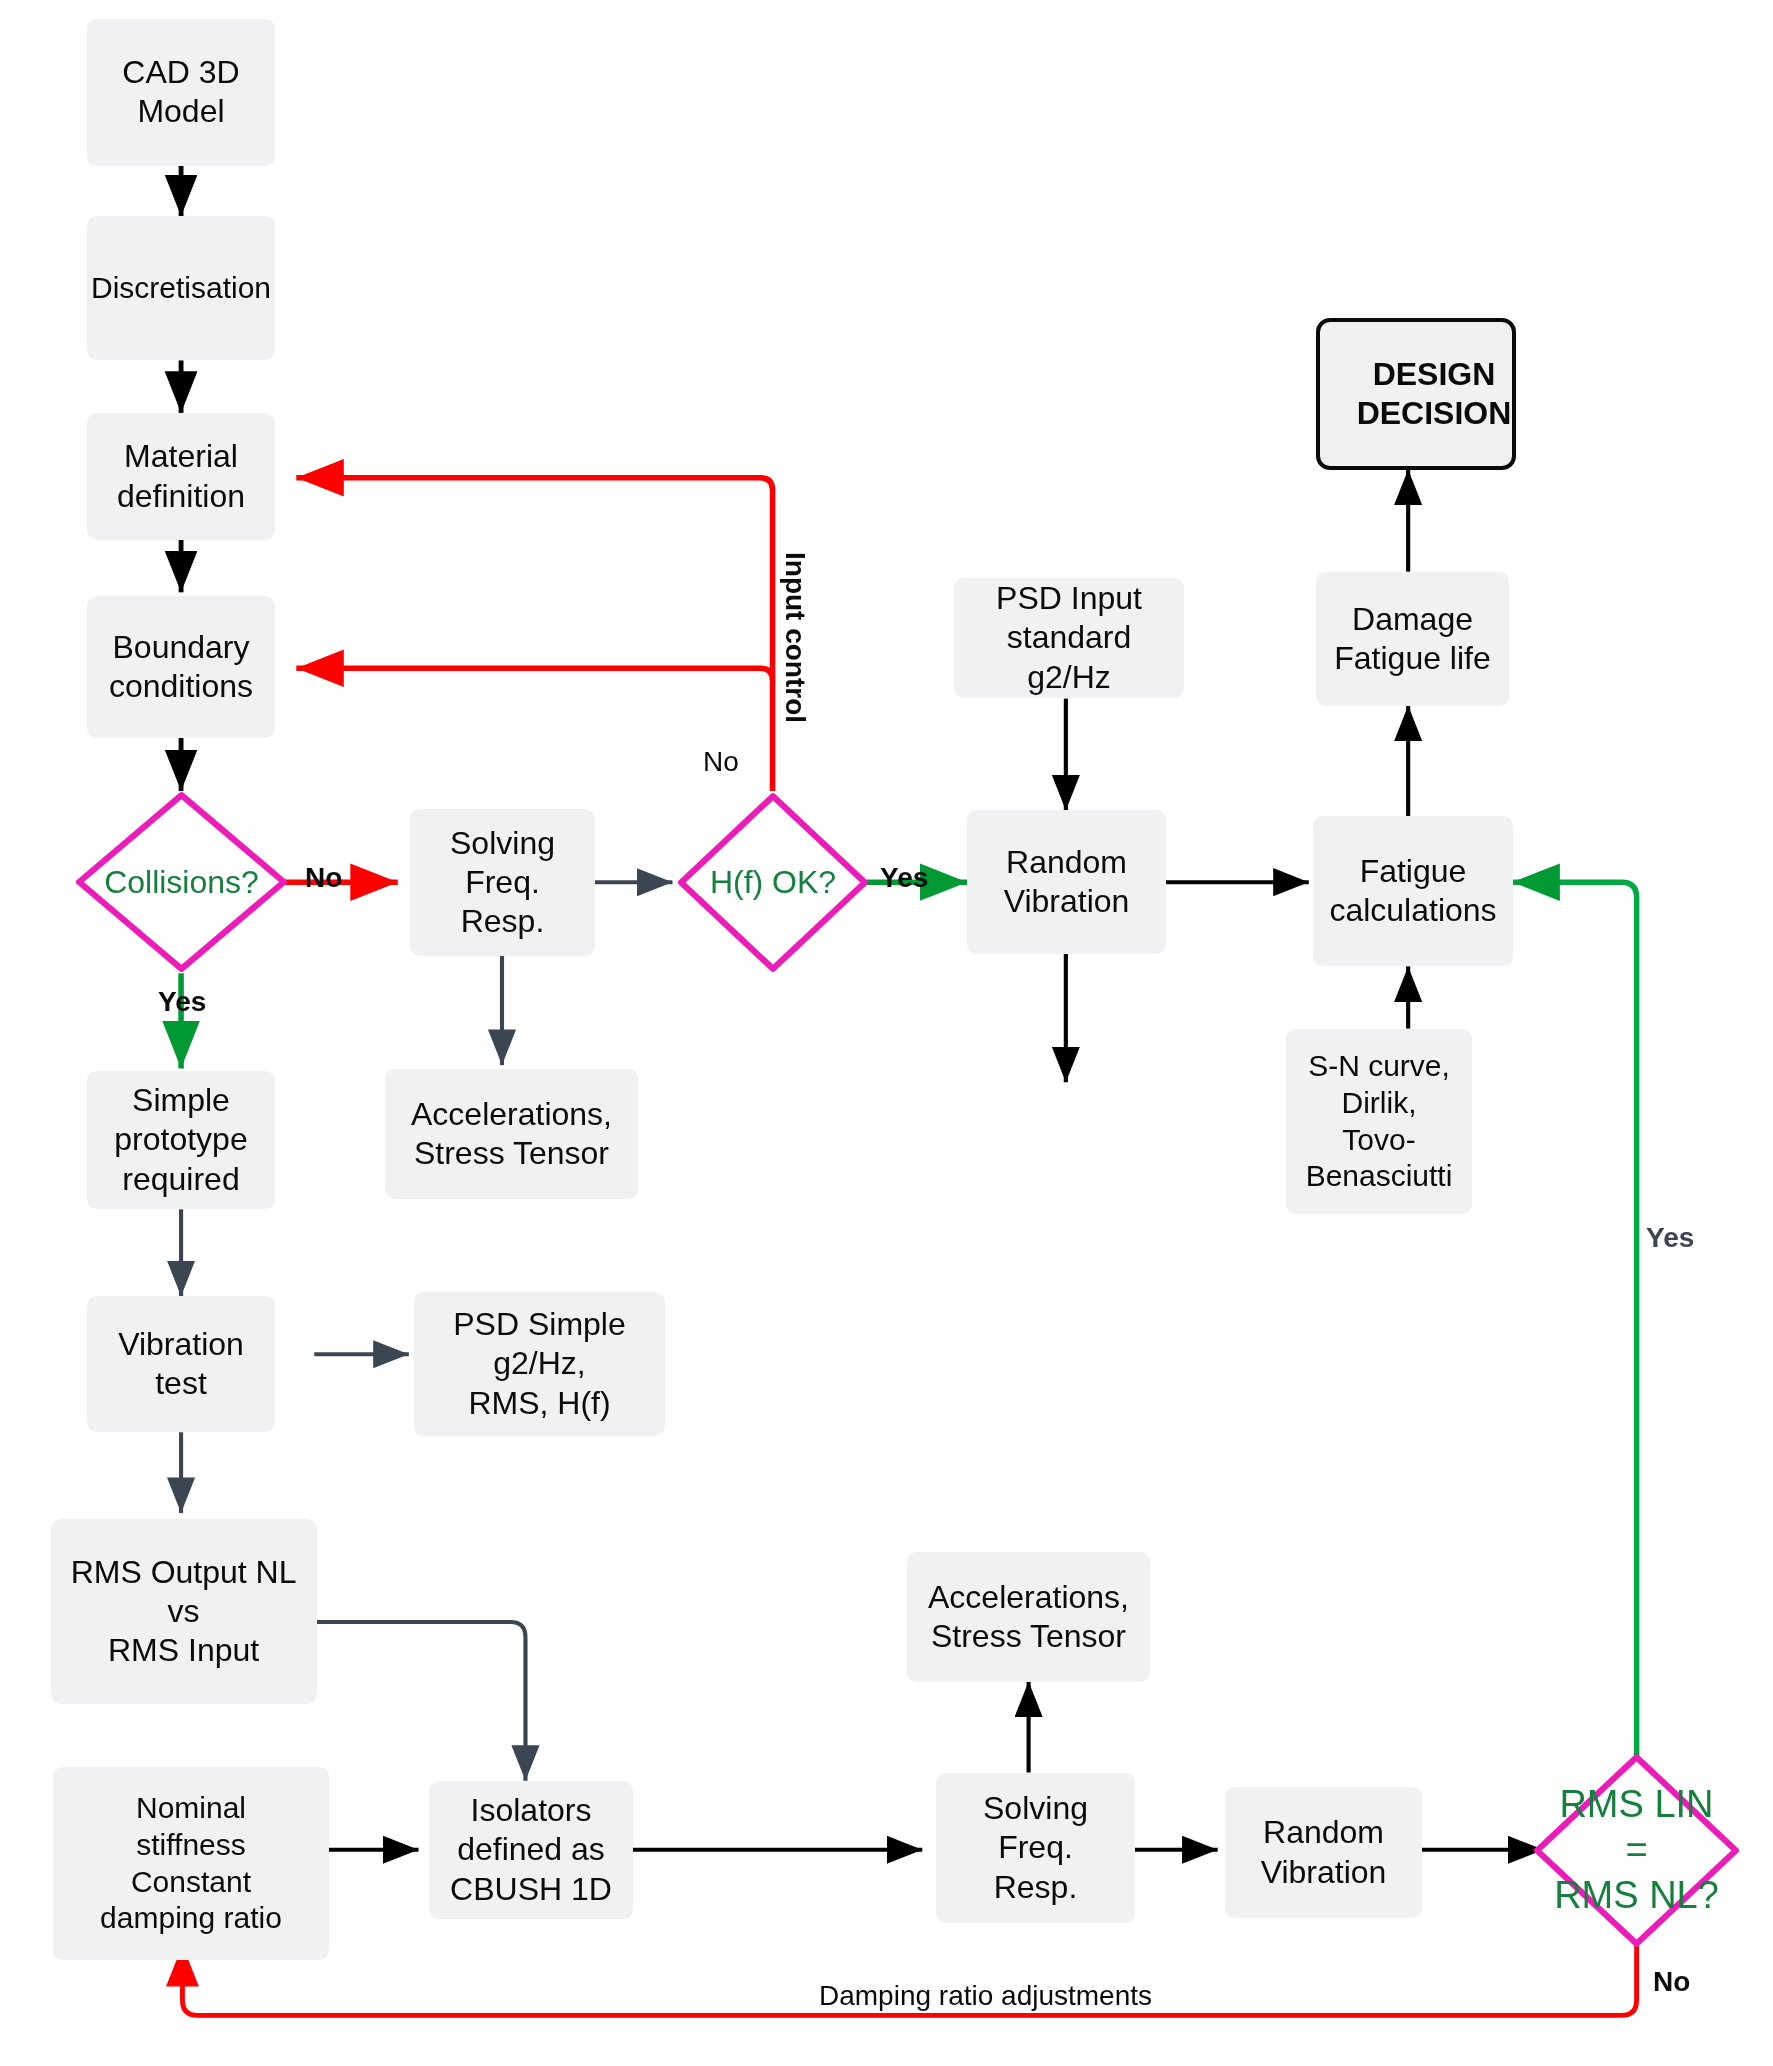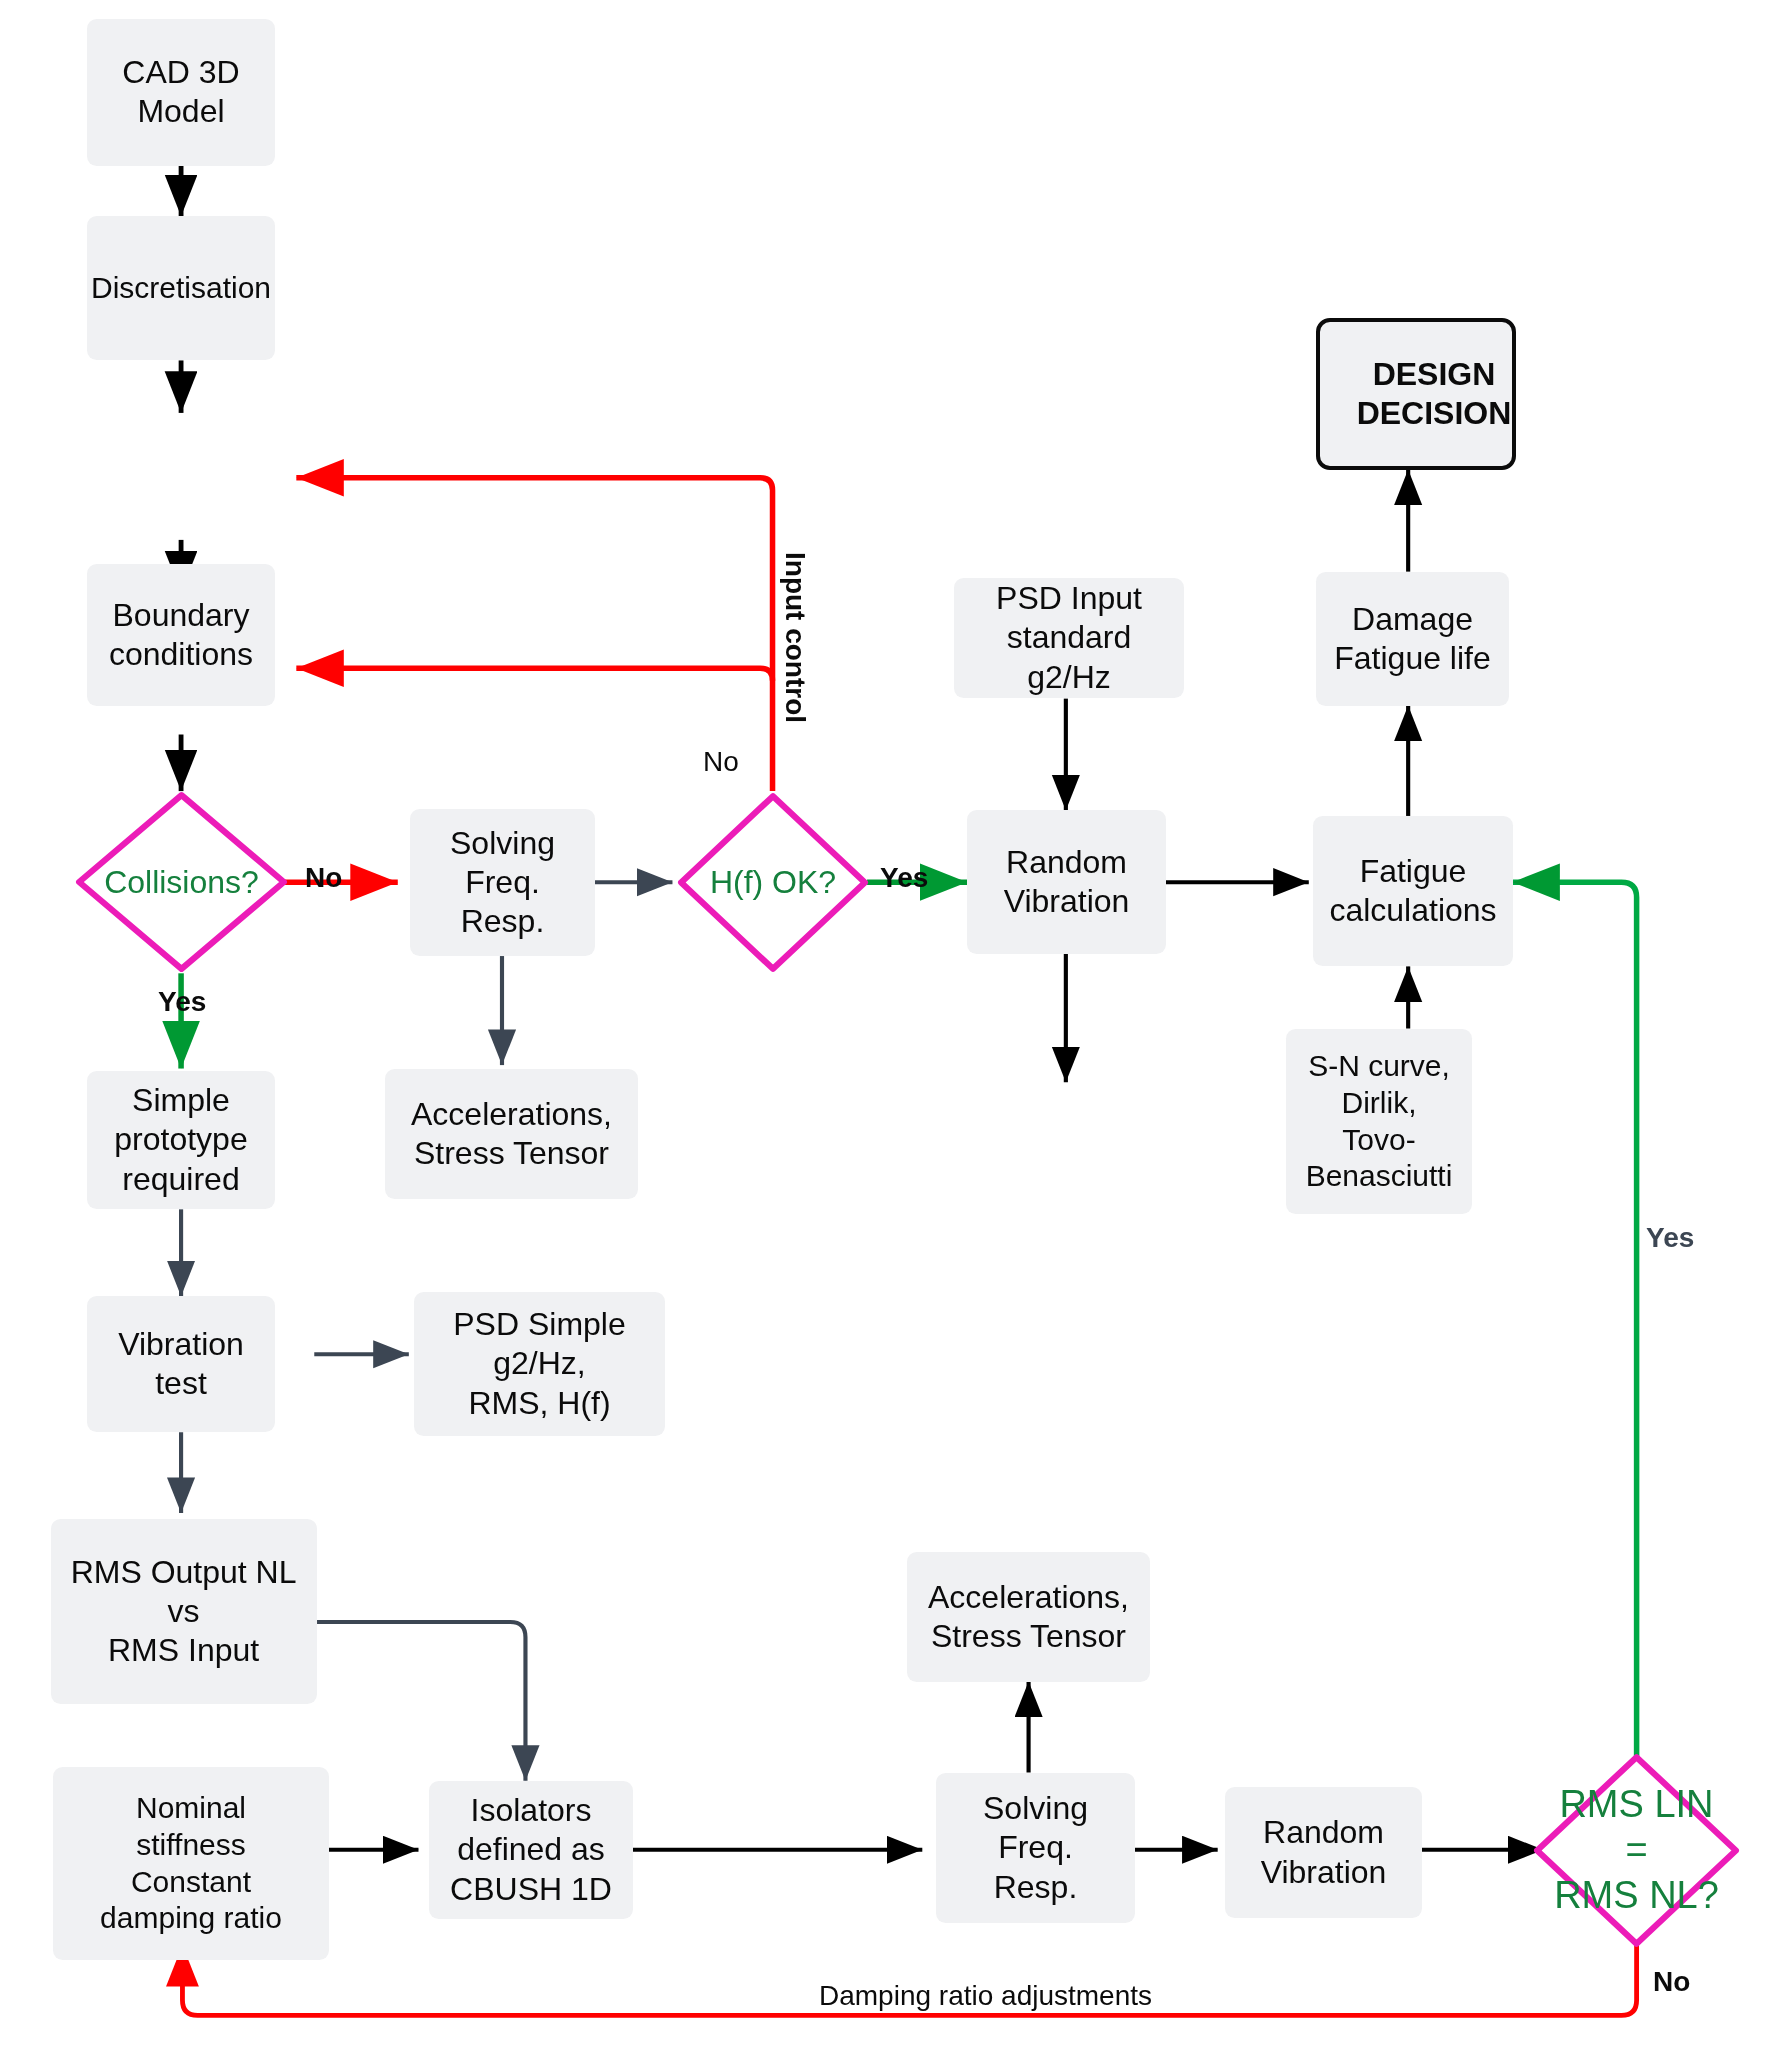--- a/index.html
+++ b/index.html
@@ -164,22 +164,24 @@
     <path d="M2014,2680 L2190,2680" stroke="#000000" stroke-width="6" fill="none" marker-end="url(#ah-black)"></path>
 
     <path d="M2325,2800 L2325,2898 Q2325,2920 2303,2920 L240,2920 Q218,2920 218,2898 L218,2818" stroke="#ff0000" stroke-width="7" fill="none" marker-end="url(#ah-red)"></path>
   </svg>
 
   <div class="node" style="left:55px; top:18.6px; width:188px; height:147px;">CAD 3D
 Model</div>
 
   <div class="node" style="left:55px; top:216px; width:188px; height:144px; font-size:30px;">Discretisation</div>
 
-
-  <div class="node" style="left:55px; top:564px; width:188px; height:142px;">Boundary
+  <div class="node" style="left:55px; top:413px; width:188px; height:127px;">Material
+definition</div>
+
+  <div class="node" style="left:55px; top:596px; width:188px; height:142px;">Boundary
 conditions</div>
 
   <div class="diamond-wrap" style="left:43px; top:791px; width:213px; height:182px;">
     <svg viewBox="0 0 308 264" preserveAspectRatio="none">
       <polygon points="154,6 302,132 154,258 6,132" fill="#ffffff" stroke="#ec1cb8" stroke-width="9" stroke-linejoin="round"></polygon>
     </svg>
     <div class="diamond-label">Collisions?</div>
   </div>
 
   <div class="node" style="left:378px; top:809px; width:185px; height:147px;">Solving

